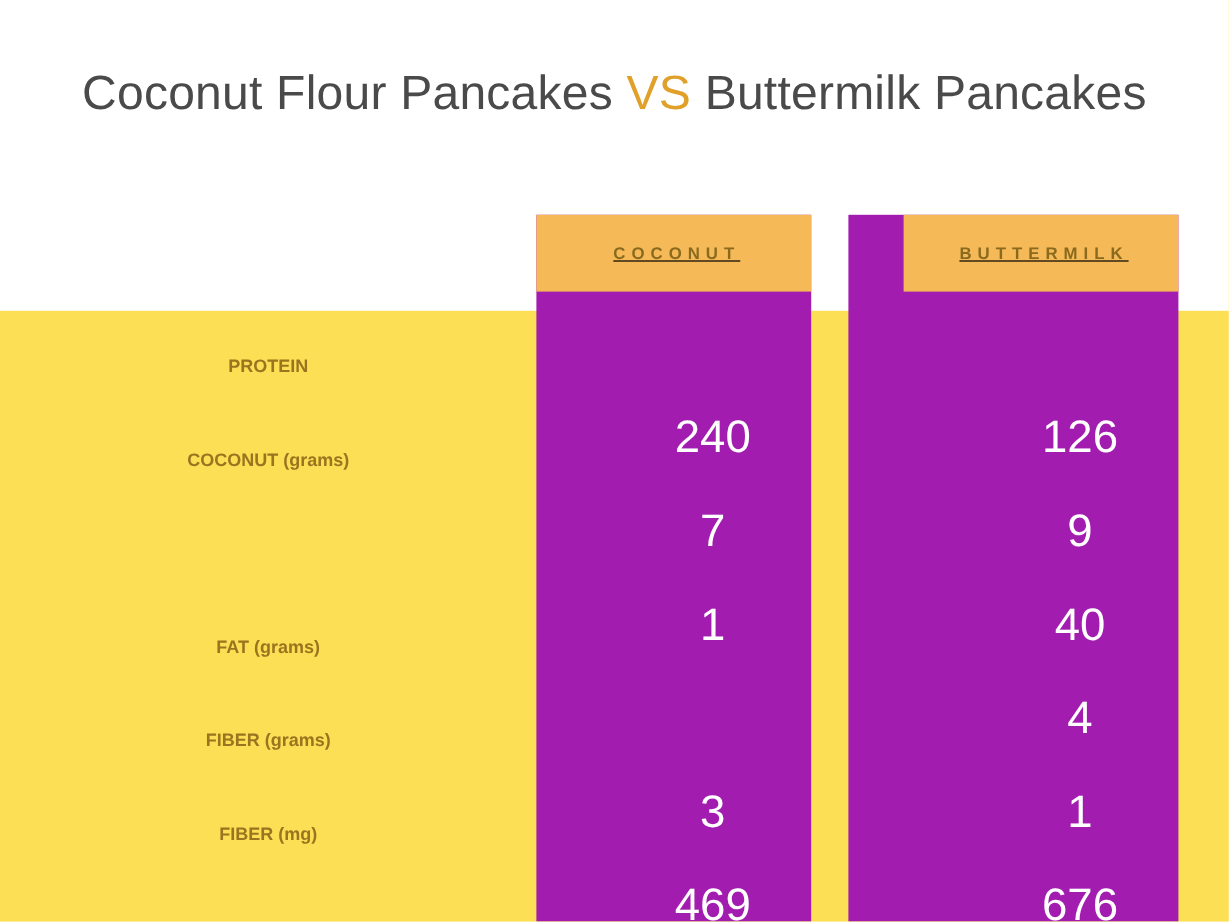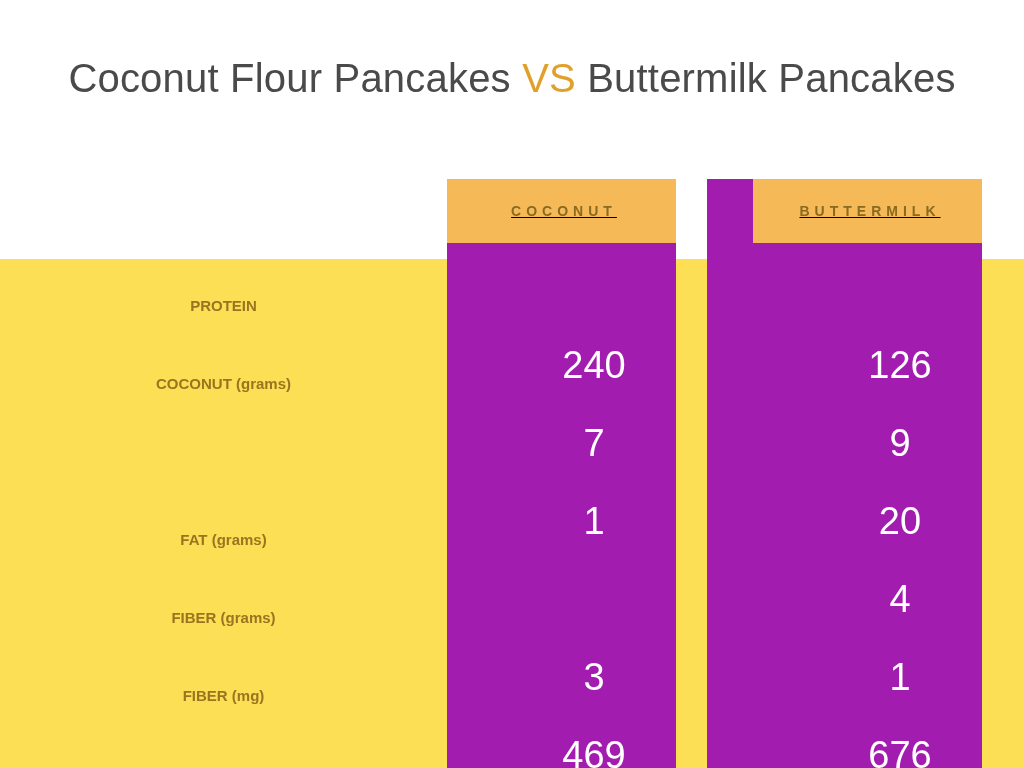--- a/index.html
+++ b/index.html
@@ -134,18 +134,18 @@
   </div>
 </div>
 
 <div class="column buttermilk">
   <div class="col-head">
     <span class="col-head-label">BUTTERMILK</span>
   </div>
   <div class="col-body">
     <div class="cell" style="top:103px">126</div>
     <div class="cell" style="top:181px">9</div>
-    <div class="cell" style="top:259px">20</div>
+    <div class="cell" style="top:259px">40</div>
     <div class="cell" style="top:337px">4</div>
     <div class="cell" style="top:415px">1</div>
     <div class="cell" style="top:493px">676</div>
   </div>
 </div>
 
 </body></html>

